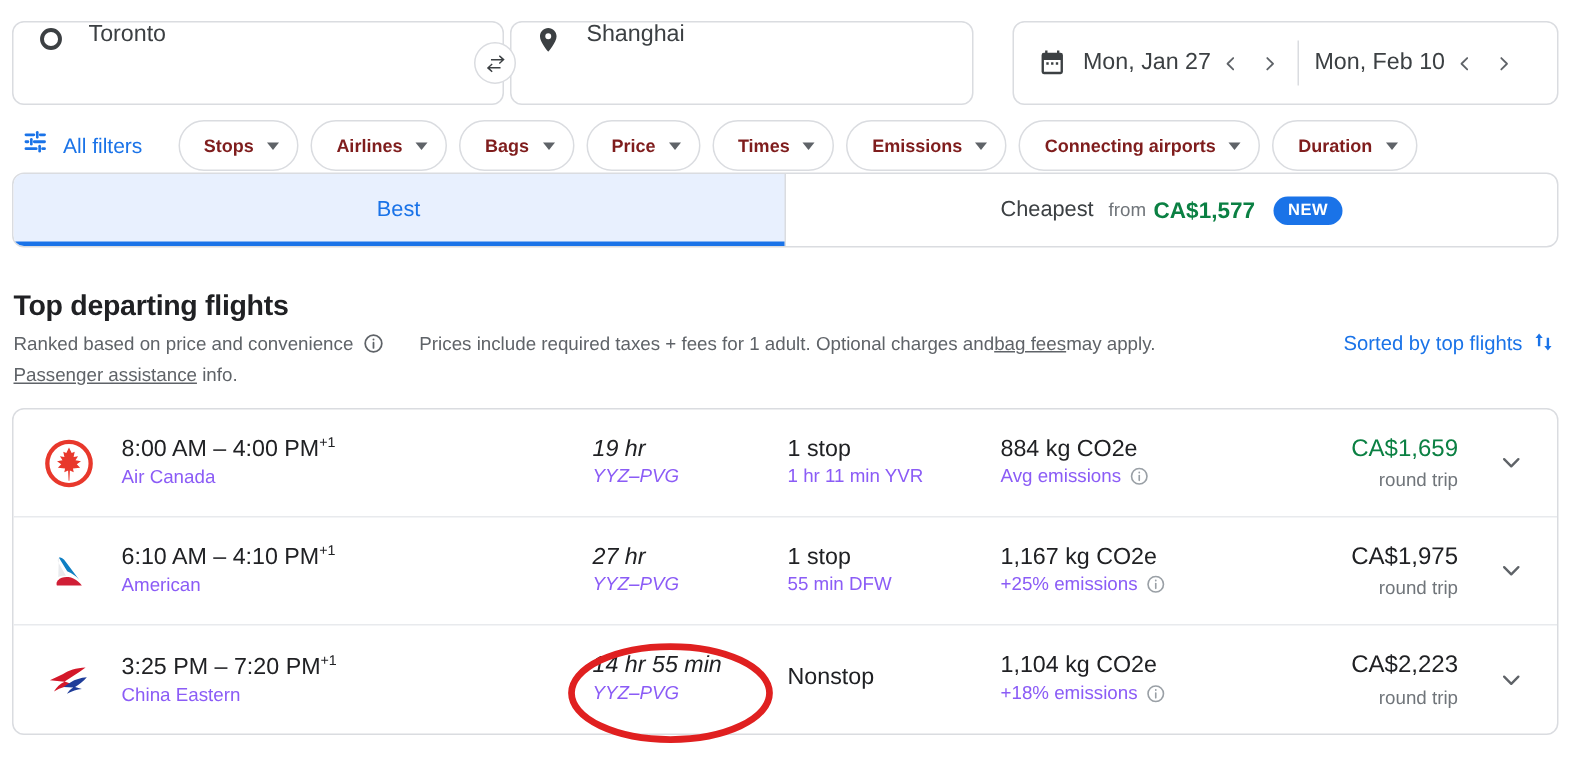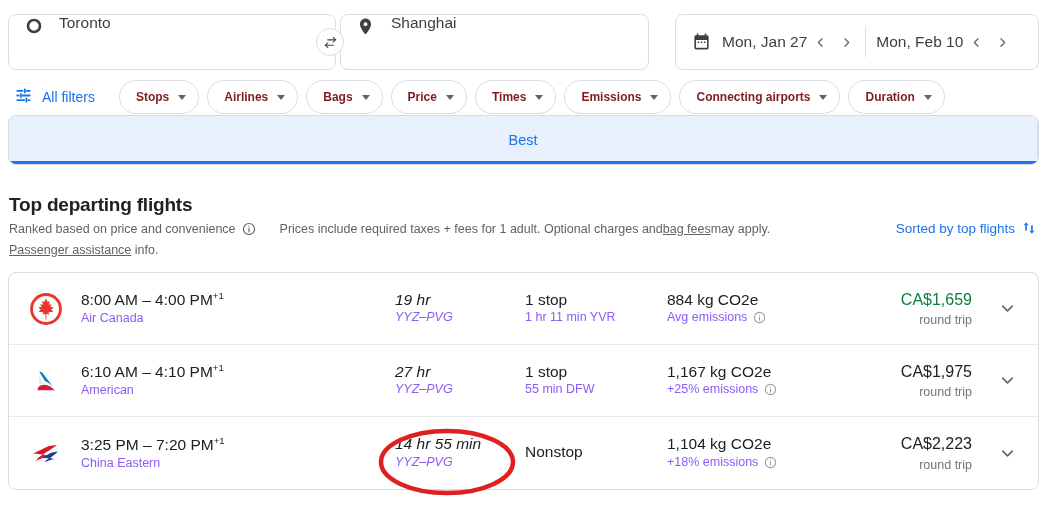--- a/index.html
+++ b/index.html
@@ -440,20 +440,26 @@
     <div class="chip">
       <span class="lbl">Duration</span>
       <span class="caret"></span>
     </div>
   </div>
 
   <div class="tabs">
     <div class="tab active">
       <span class="tab-label">Best</span>
     </div>
+    <div class="tab">
+      <span class="tab-label">Cheapest</span>
+      <span class="tab-from">from</span>
+      <span class="tab-price">CA$1,577</span>
+      <span class="badge-new">NEW</span>
+    </div>
   </div>
 
   <div class="heading">Top departing flights</div>
 
   <div class="subline1">
     <span>Ranked based on price and convenience</span>
     <span class="info-ico">
       <svg width="14" height="14" viewBox="0 0 24 24" fill="none" stroke="#5f6368" stroke-width="2">
         <circle cx="12" cy="12" r="9.5"></circle>
         <line x1="12" y1="11" x2="12" y2="17" stroke-linecap="round"></line>

